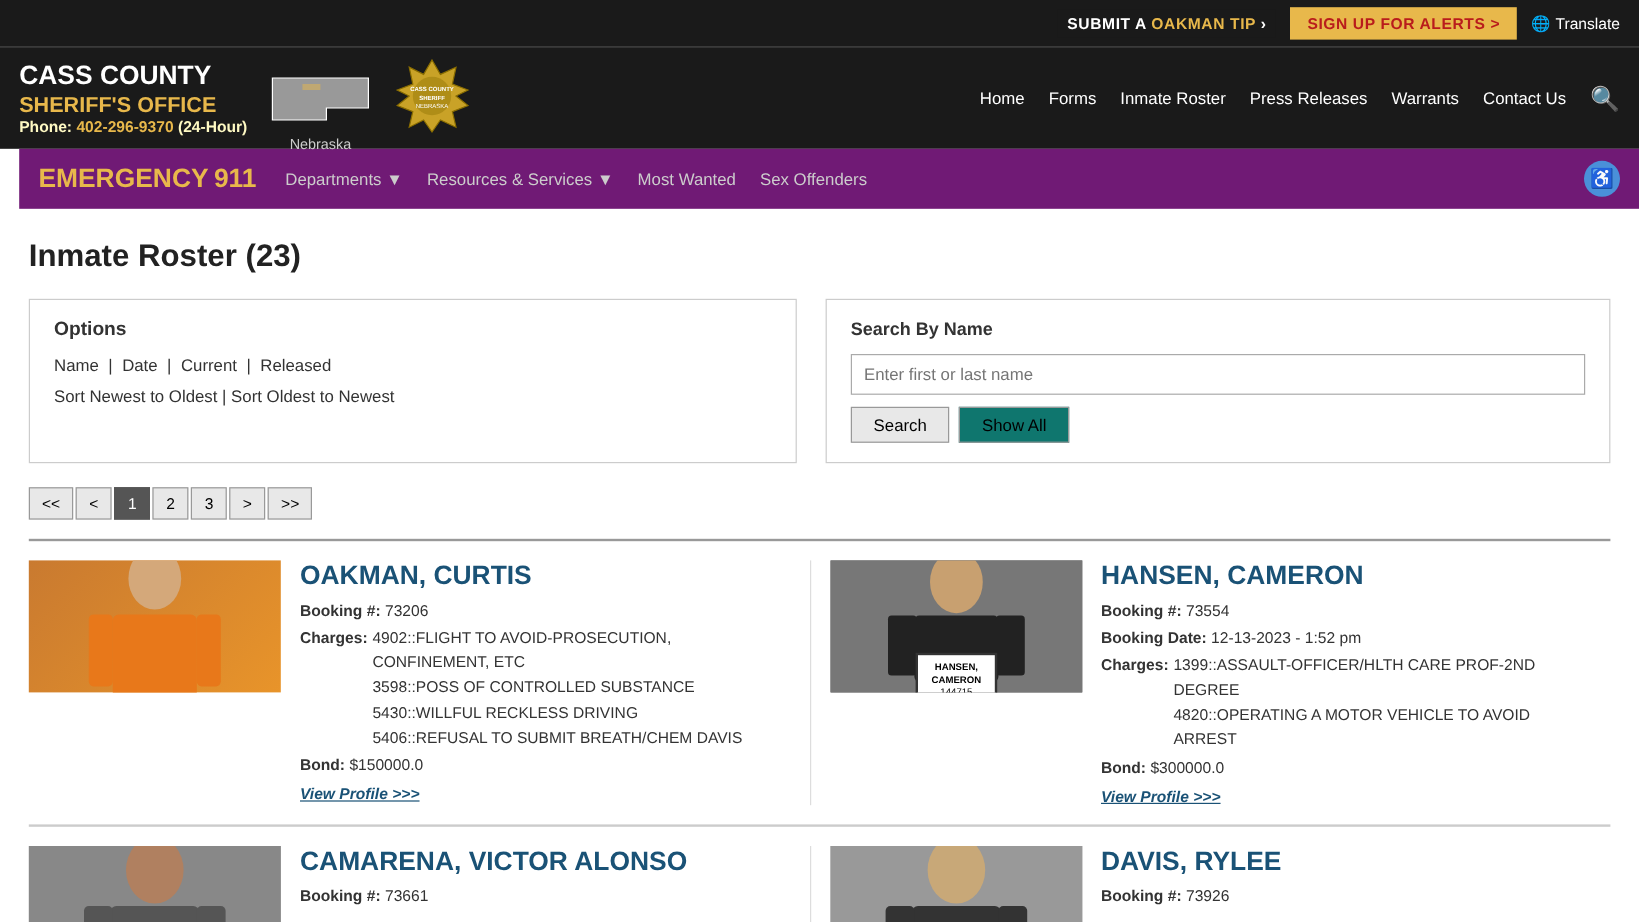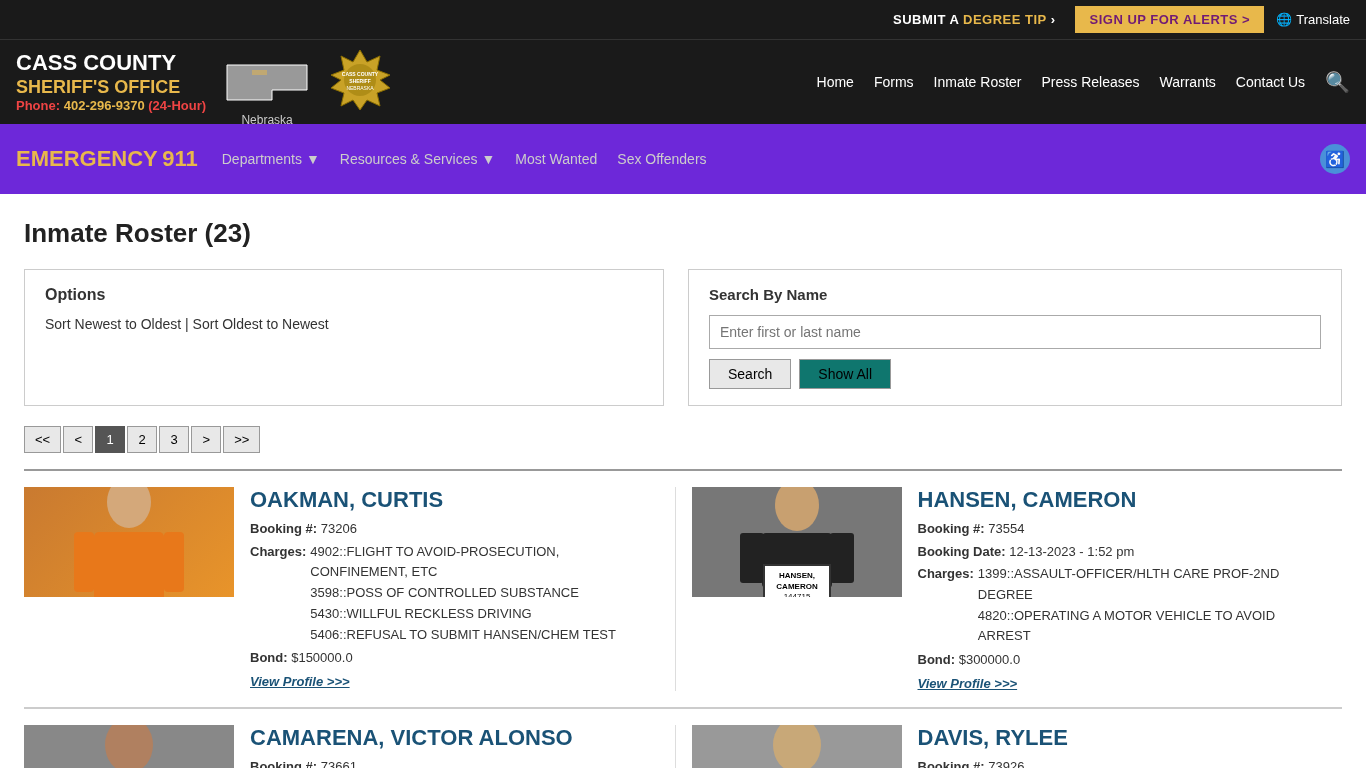--- a/index.html
+++ b/index.html
@@ -20,21 +20,21 @@
       border: none;
       font-size: 13px;
       font-weight: bold;
       cursor: pointer;
       letter-spacing: 0.5px;
       padding: 4px 8px;
     }
     .crime-tip-btn span { color: #e8b84b; }
     .alerts-btn {
       background: #e8b84b;
-      color: #701a75;
+      color: #b91c1c;
       border: none;
       font-size: 13px;
       font-weight: bold;
       cursor: pointer;
       padding: 6px 14px;
       letter-spacing: 0.5px;
     }
     .translate-btn {
       background: none;
       border: none;
@@ -60,21 +60,21 @@
       align-items: center;
       gap: 16px;
     }
     .agency-name {
       color: #fff;
       line-height: 1.2;
     }
     .agency-name .county { font-size: 22px; font-weight: bold; }
     .agency-name .sheriffs { color: #e8b84b; font-size: 18px; font-weight: bold; }
     .agency-name .phone { color: #fff; font-size: 13px; }
-    .agency-name .phone span { color: #ef4444; font-weight: bold; }
+    .agency-name .phone span { color: #fef9c3; font-weight: bold; }
     .nebraska-map {
       width: 90px;
       height: 55px;
       position: relative;
     }
     .header-nav {
       display: flex;
       align-items: center;
       gap: 20px;
       justify-content: flex-end;
@@ -88,25 +88,26 @@
     .search-icon-btn {
       background: none;
       border: none;
       color: #fff;
       font-size: 20px;
       cursor: pointer;
     }
 
     
     .nav-bar {
-      background: #6d28d9;
-      display: flex;
-      align-items: center;
-      padding: 10px 16px;
+      background: #701a75;
+      display: flex;
+      align-items: center;
+      padding: 0 16px;
       gap: 24px;
+      margin-left: 16px;
     }
     .emergency-911 {
       color: #fff;
       font-size: 16px;
       font-weight: bold;
       padding: 12px 0;
     }
     .emergency-911 span { color: #e8b84b; font-size: 22px; }
     .nav-bar-links {
       display: flex;
@@ -310,21 +311,21 @@
     .sign-holder {
       background: #555;
       position: relative;
     }
   </style>
 </head>
 <body>
 
 <div class="top-bar">
   <button class="crime-tip-btn">
-    SUBMIT A <span>DEGREE TIP</span> ›
+    SUBMIT A <span>OAKMAN TIP</span> ›
   </button>
   <button class="alerts-btn">SIGN UP FOR ALERTS &gt;</button>
   <button class="translate-btn">
     <span>🌐</span>
     <span>Translate</span>
   </button>
 </div>
 
 <div class="header">
   <div class="header-left">
@@ -385,20 +386,29 @@
   <button class="accessibility-btn">♿</button>
 </div>
 
 <div class="content">
   <h1 class="page-title">Inmate Roster (23)</h1>
 
   <div class="options-search-row">
 
     <div class="options-box">
       <h3>Options</h3>
+      <div class="options-links">
+        <a>Name</a>
+        <span> | </span>
+        <a>Date</a>
+        <span> | </span>
+        <a>Current</a>
+        <span> | </span>
+        <a>Released</a>
+      </div>
       <div class="sort-links">
         <a>Sort Newest to Oldest</a>
         <span> | </span>
         <a>Sort Oldest to Newest</a>
       </div>
     </div>
 
     <div class="search-box">
       <h3>Search By Name</h3>
       <input class="search-input" type="text" placeholder="Enter first or last name" style="">
@@ -439,21 +449,21 @@
           <div class="inmate-name">OAKMAN, CURTIS</div>
           <div class="inmate-detail">
             <strong>Booking #:</strong> <span>73206</span>
           </div>
           <div class="inmate-detail charges-block">
             <span class="charges-label">Charges:</span>
             <div class="charges-list">
               <div>4902::FLIGHT TO AVOID-PROSECUTION, CONFINEMENT, ETC</div>
               <div>3598::POSS OF CONTROLLED SUBSTANCE</div>
               <div>5430::WILLFUL RECKLESS DRIVING</div>
-              <div>5406::REFUSAL TO SUBMIT HANSEN/CHEM TEST</div>
+              <div>5406::REFUSAL TO SUBMIT BREATH/CHEM DAVIS</div>
             </div>
           </div>
           <div class="inmate-detail">
             <strong>Bond:</strong> <span>$150000.0</span>
           </div>
           <a class="view-profile">View Profile &gt;&gt;&gt;</a>
         </div>
       </div>
 
       <div class="inmate-card" style="padding-left:16px; border-right:none;">

